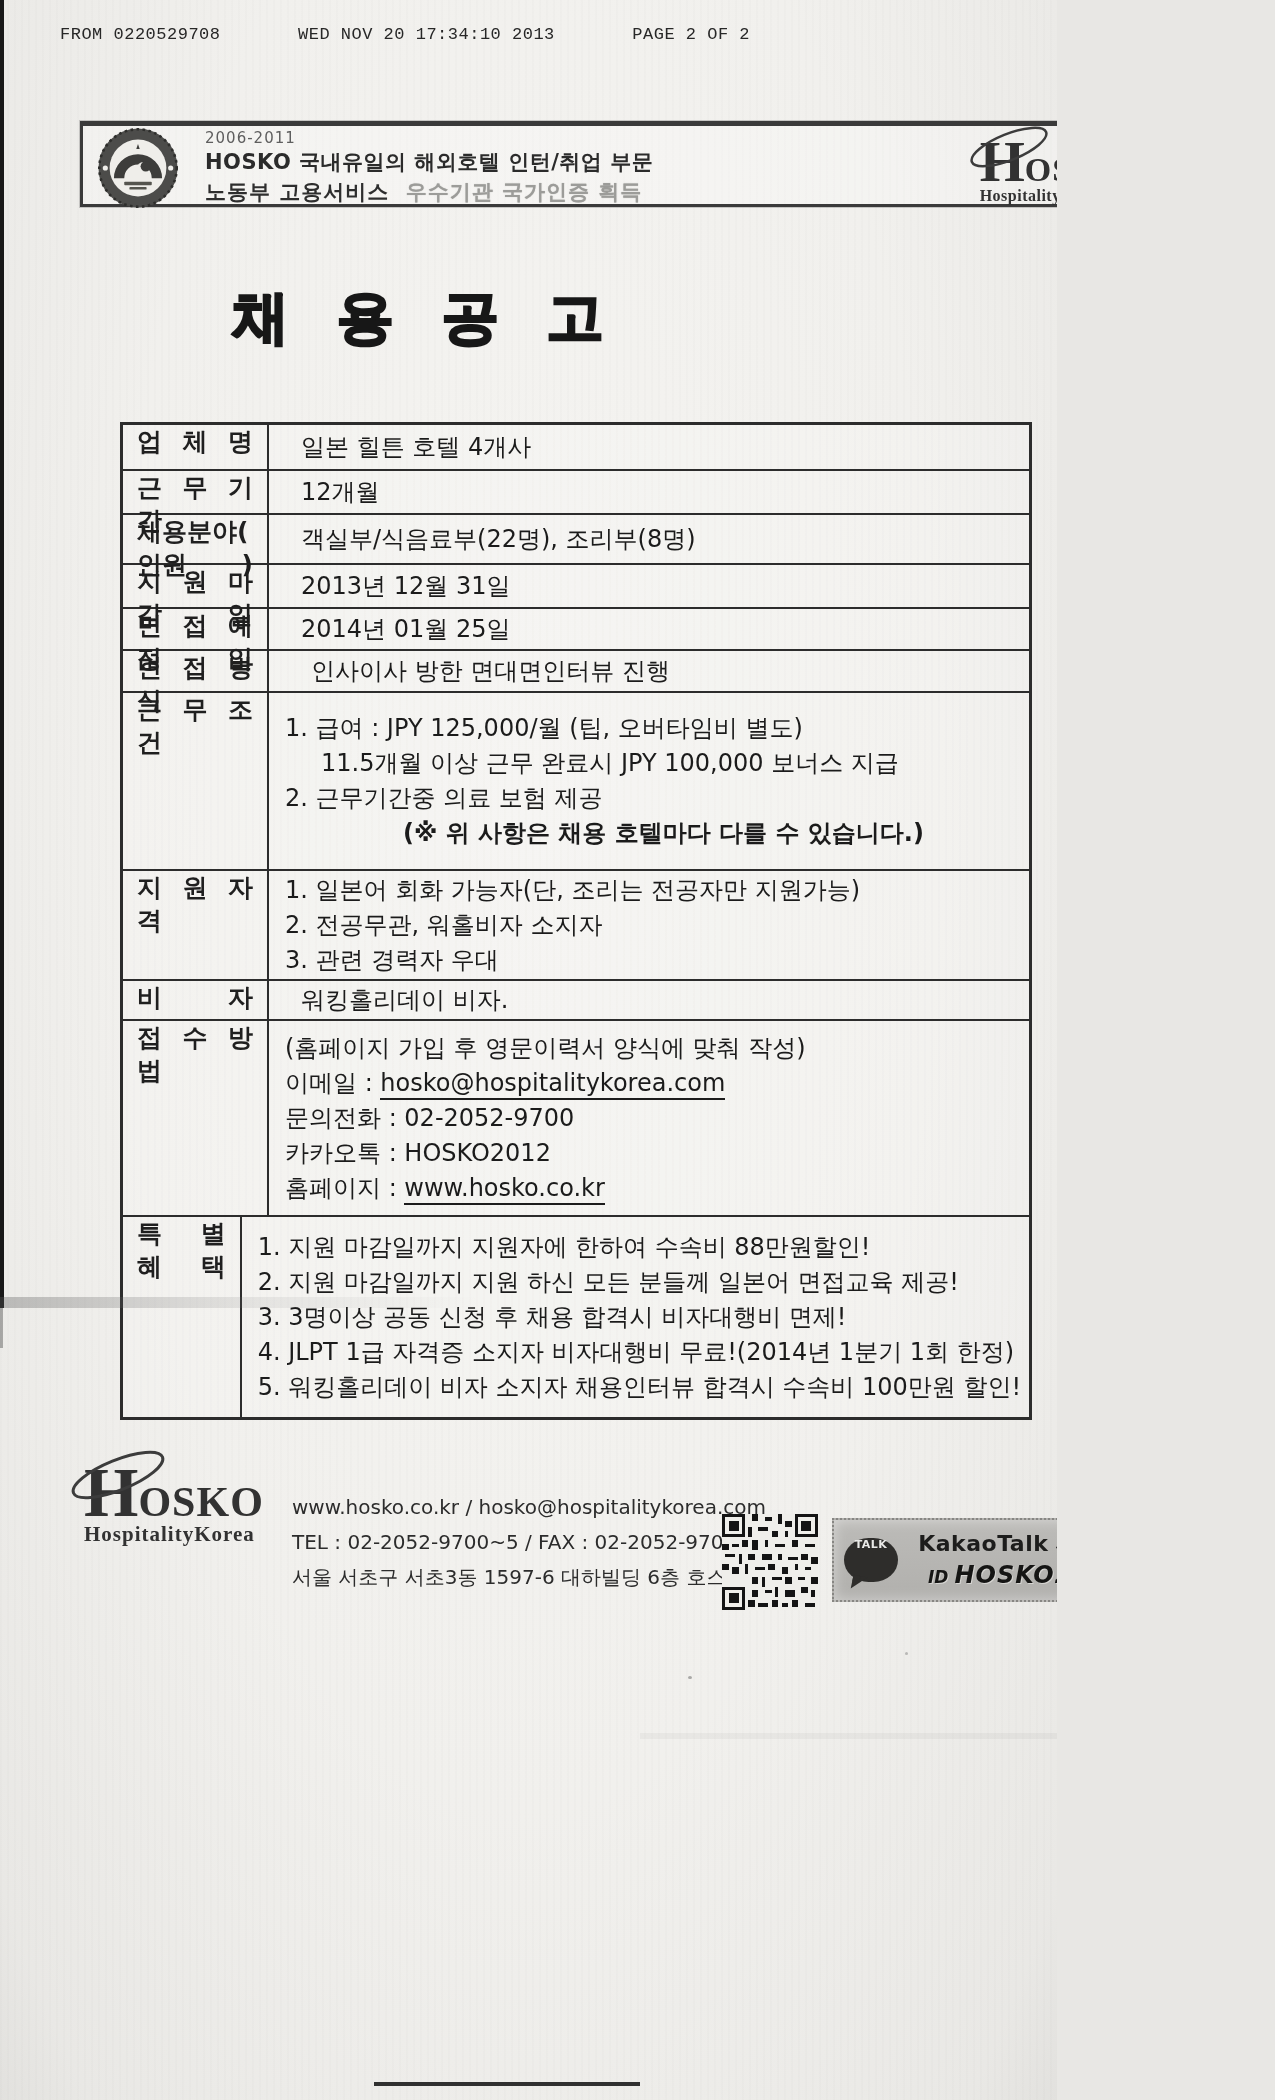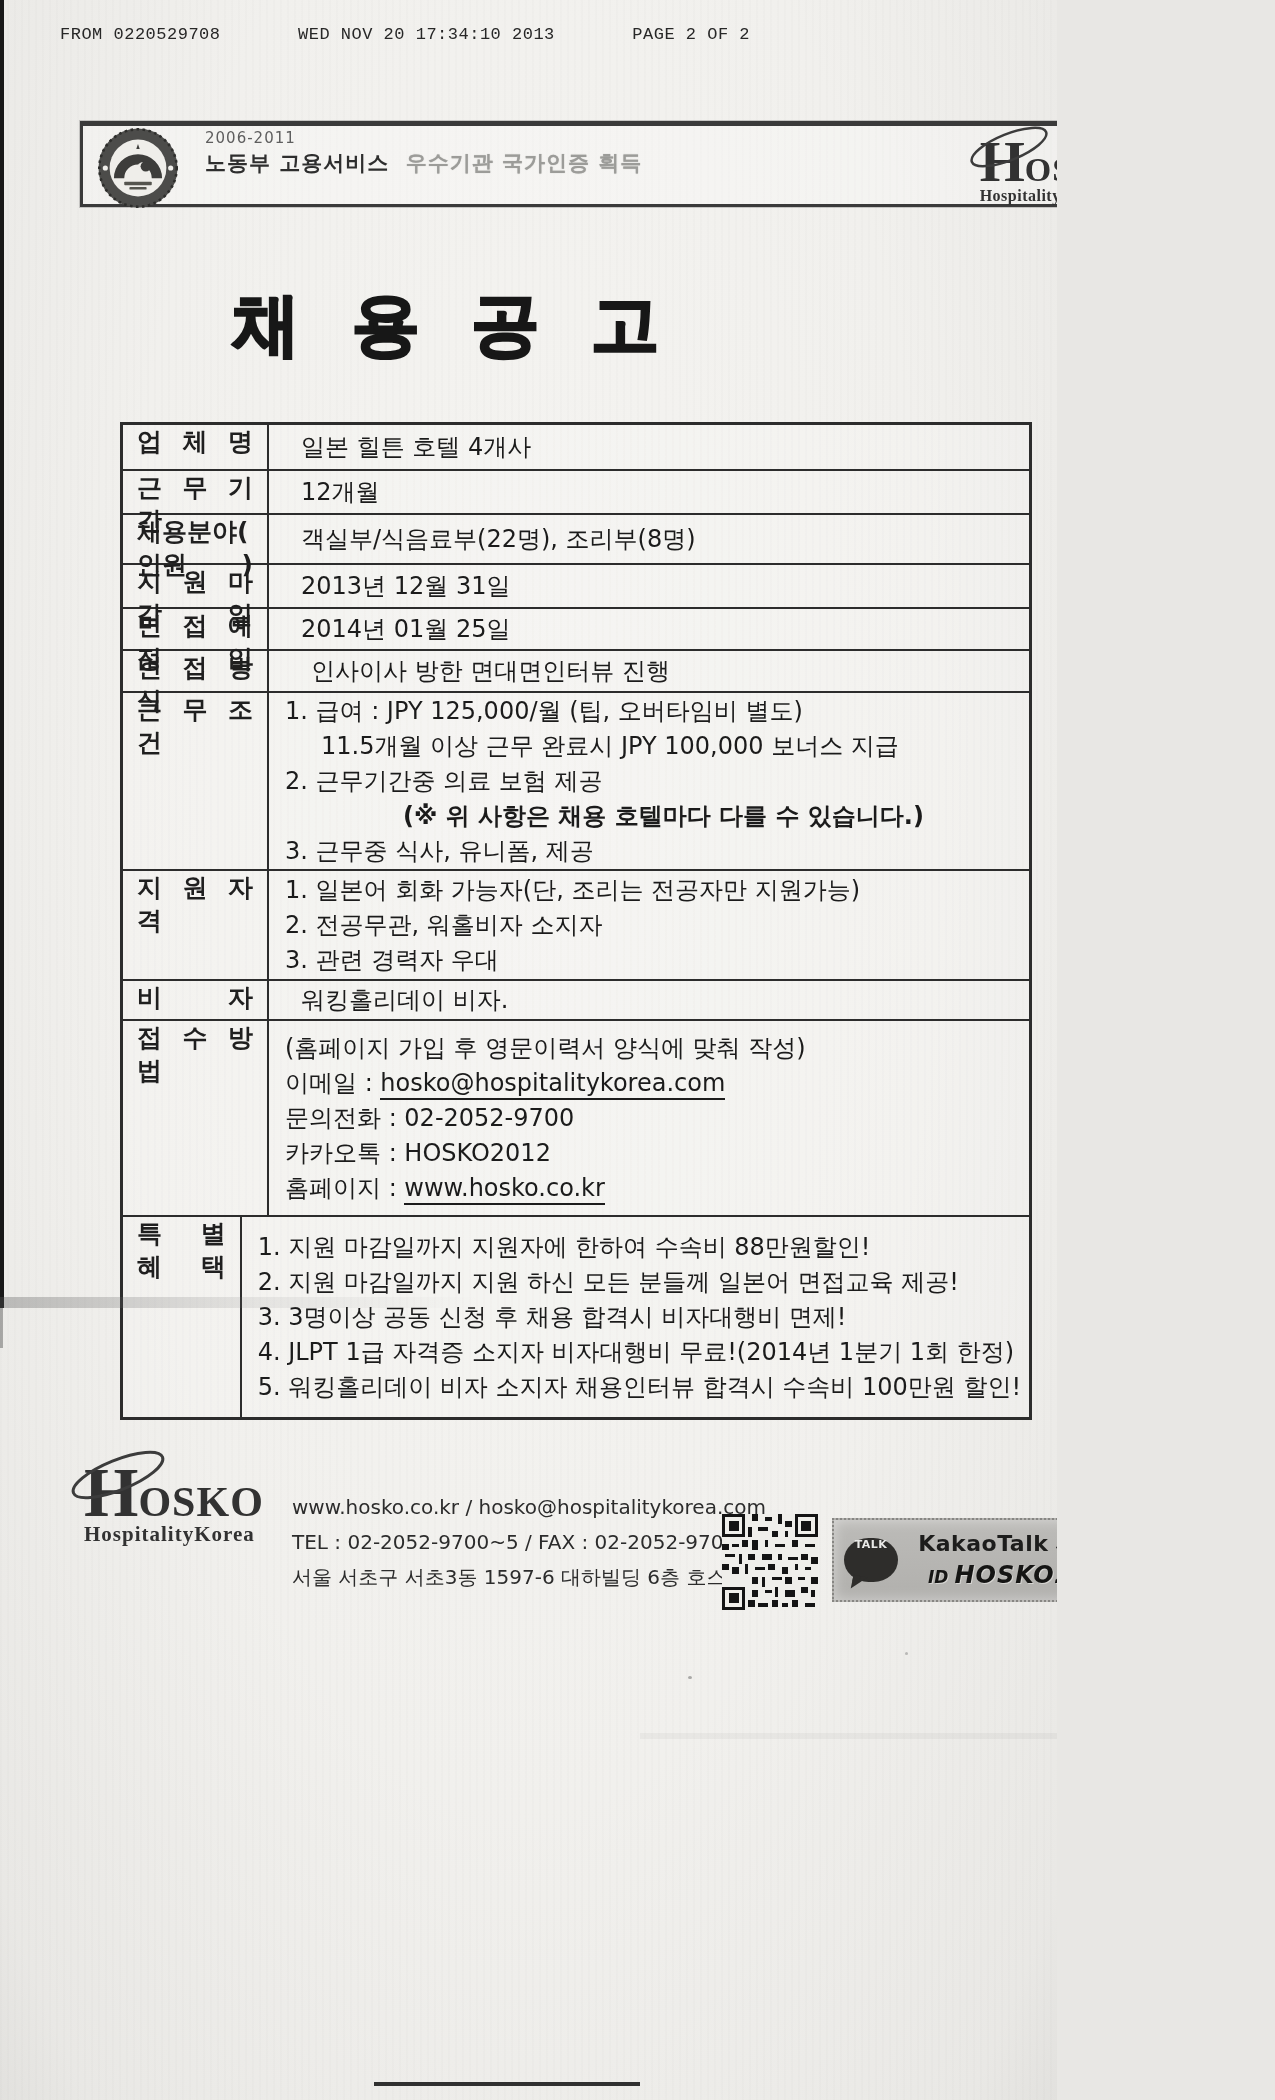--- a/index.html
+++ b/index.html
@@ -48,21 +48,21 @@
   .hosko-header .logo-swirl { left:-14px; top:-10px; }
   .hosko-footer { left:84px; top:1458px; }
   .hosko-footer .logo-h { font-size:70px; }
   .hosko-footer .logo-osko { font-size:42px; }
   .hosko-footer .logo-sub { font-size:21px; margin-top:-6px; letter-spacing:1px; }
   .hosko-footer .logo-swirl { left:-18px; top:-12px; }
 
   
   .doc-title {
     position:absolute; left:232px; top:280px;
-    font-size:68px; font-weight:900; letter-spacing:14px; color:#171717;
+    font-size:57px; font-weight:900; letter-spacing:14px; color:#171717;
     -webkit-text-stroke:2.5px #171717; white-space:nowrap;
   }
 
   
   .job-table { position:absolute; left:120px; top:422px; width:912px; border:3px solid #2c2c2c; background:rgba(255,255,255,0.15); }
   .trow { display:flex; border-bottom:2px solid #2c2c2c; }
   .trow:last-child { border-bottom:none; }
   .lbl { width:146px; border-right:2px solid #2c2c2c; display:flex; align-items:flex-start; padding:0 14px; }
   .lbl span { display:block; width:100%; text-align:justify; text-align-last:justify; font-size:25px; font-weight:600; color:#1f1f1f; white-space:normal; }
   .val { flex:1; display:flex; flex-direction:column; justify-content:center; padding:5px 8px 5px 32px; font-size:24px; color:#1b1b1b; }
@@ -129,20 +129,21 @@
       <circle cx="56" cy="50" r="7" fill="#efeeea"></circle>
       <circle cx="59" cy="48" r="6" fill="#3d3d3b"></circle>
       <path d="M50 22 l2 6 h-4 z" fill="#3d3d3b"></path>
       <rect x="34" y="66" width="32" height="4" rx="1" fill="#55554f"></rect>
       <rect x="40" y="72" width="20" height="3" rx="1" fill="#55554f"></rect>
       <circle cx="12" cy="50" r="3" fill="#efeeea"></circle>
       <circle cx="88" cy="50" r="3" fill="#efeeea"></circle>
     </svg>
     <div class="hdr-text">
       <div class="hdr-years">2006-2011</div>
+      <div class="hdr-line1">HOSKO 국내유일의 해외호텔 인턴/취업 부문</div>
       <div class="hdr-line2">
         <span class="strong">노동부 고용서비스</span>
         <span class="faded">우수기관 국가인증 획득</span>
       </div>
     </div>
     <div class="hosko-logo hosko-header">
       <div class="logo-row">
         <svg class="logo-swirl" width="86" height="48" viewBox="0 0 86 48">
           <ellipse cx="43" cy="24" rx="40" ry="13" fill="none" stroke="#3c3c3c" stroke-width="2.5" transform="rotate(-22 43 24)"></ellipse>
         </svg>
@@ -212,21 +213,20 @@
 
     <div class="trow h178">
       <div class="lbl">
           <span>근 무 조 건</span>
         </div>
       <div class="val multi">
         <div class="ln">1. 급여 :  JPY 125,000/월 (팁, 오버타임비 별도)</div>
         <div class="ln cont">11.5개월 이상 근무 완료시 JPY 100,000 보너스 지급</div>
         <div class="ln">2. 근무기간중 의료 보험 제공</div>
         <div class="ln note">(※ 위 사항은 채용 호텔마다 다를 수 있습니다.)</div>
-        <div class="ln">3. 근무중 식사, 유니폼, 제공</div>
       </div>
     </div>
 
     <div class="trow h110">
       <div class="lbl">
           <span>지 원 자 격</span>
         </div>
       <div class="val multi">
         <div class="ln">1. 일본어 회화 가능자(단, 조리는 전공자만 지원가능)</div>
         <div class="ln">2. 전공무관, 워홀비자 소지자</div>

